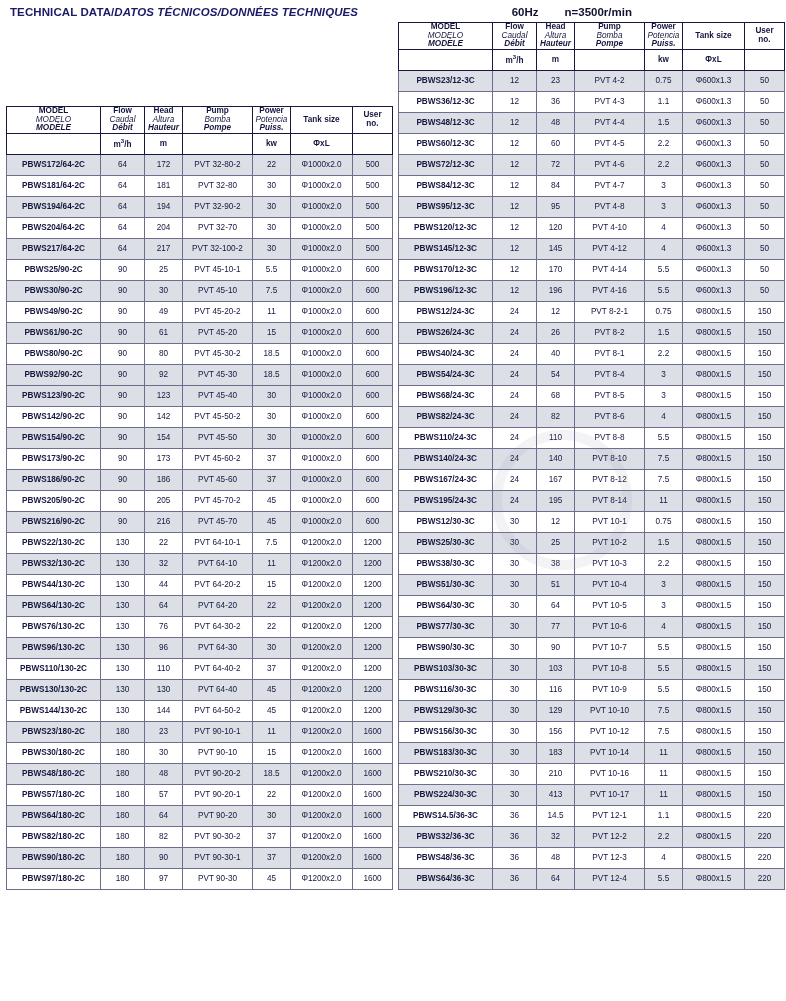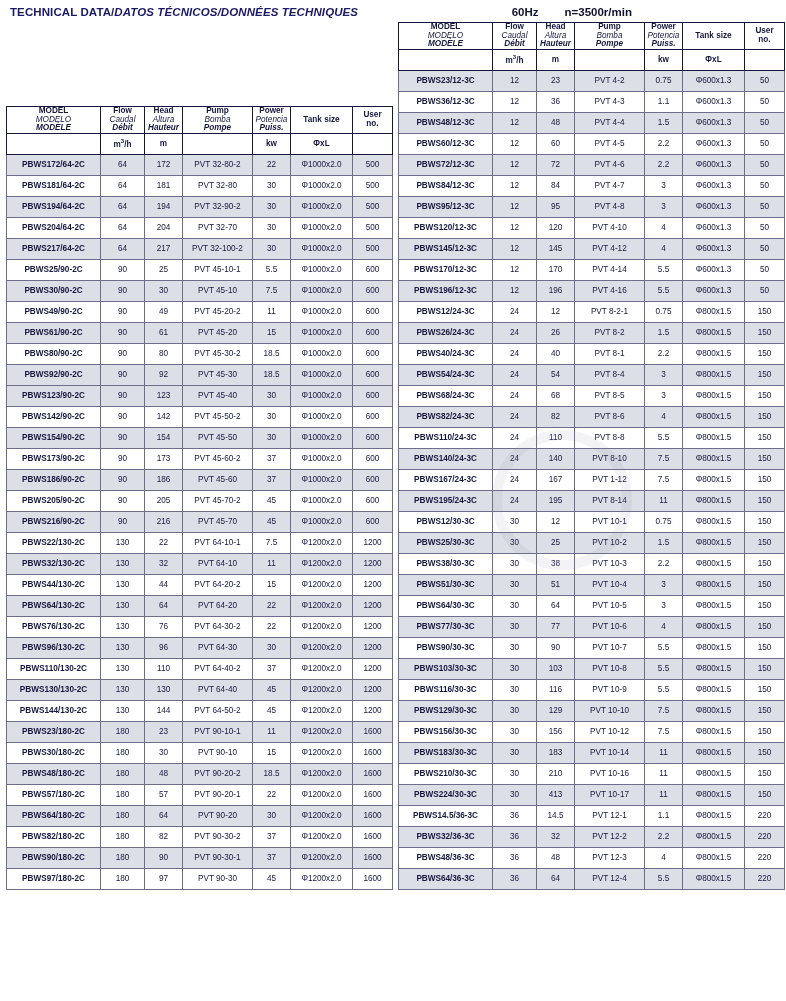--- a/index.html
+++ b/index.html
@@ -737,21 +737,21 @@
               <td>140</td>
               <td>PVT 8-10</td>
               <td>7.5</td>
               <td>Φ800x1.5</td>
               <td>150</td>
             </tr>
             <tr class="row-plain">
               <td class="model">PBWS167/24-3C</td>
               <td>24</td>
               <td>167</td>
-              <td>PVT 1-12</td>
+              <td>PVT 8-12</td>
               <td>7.5</td>
               <td>Φ800x1.5</td>
               <td>150</td>
             </tr>
             <tr class="row-alt">
               <td class="model">PBWS195/24-3C</td>
               <td>24</td>
               <td>195</td>
               <td>PVT 8-14</td>
               <td>11</td>

